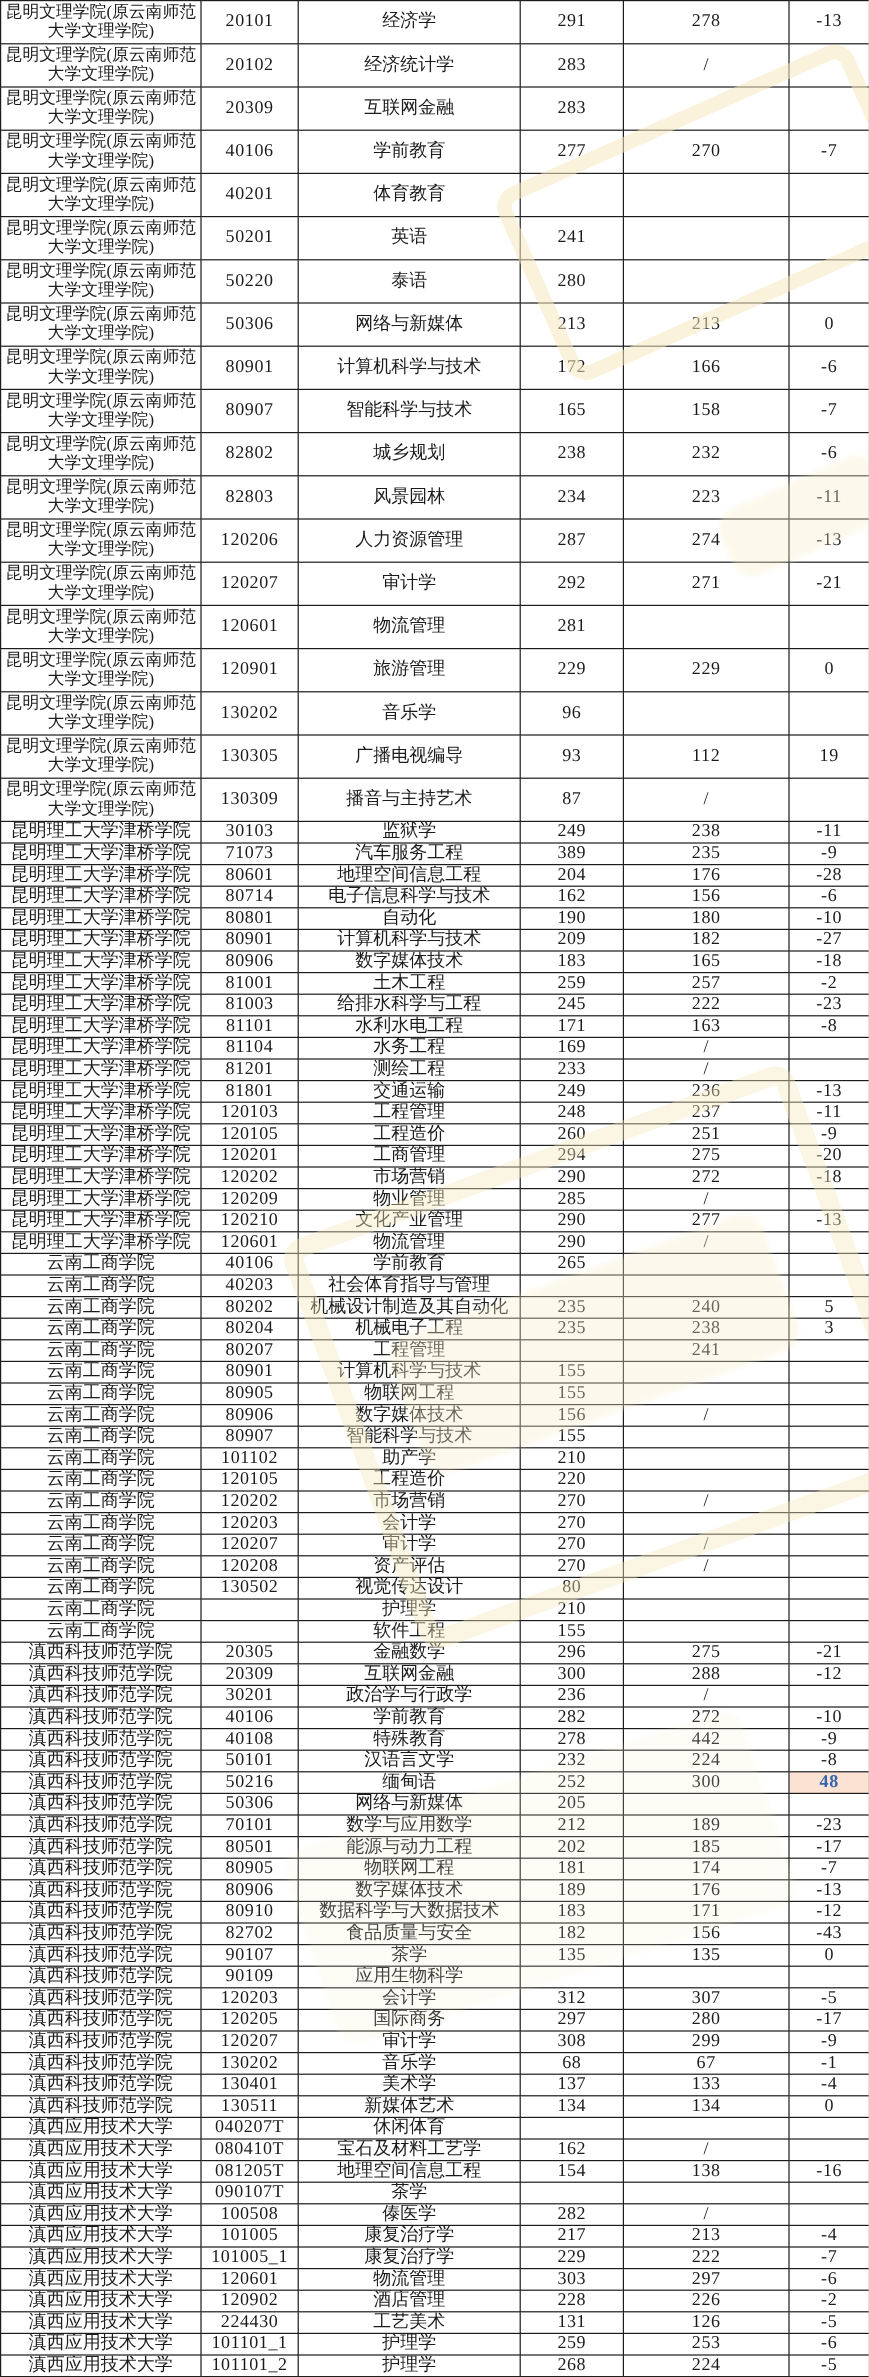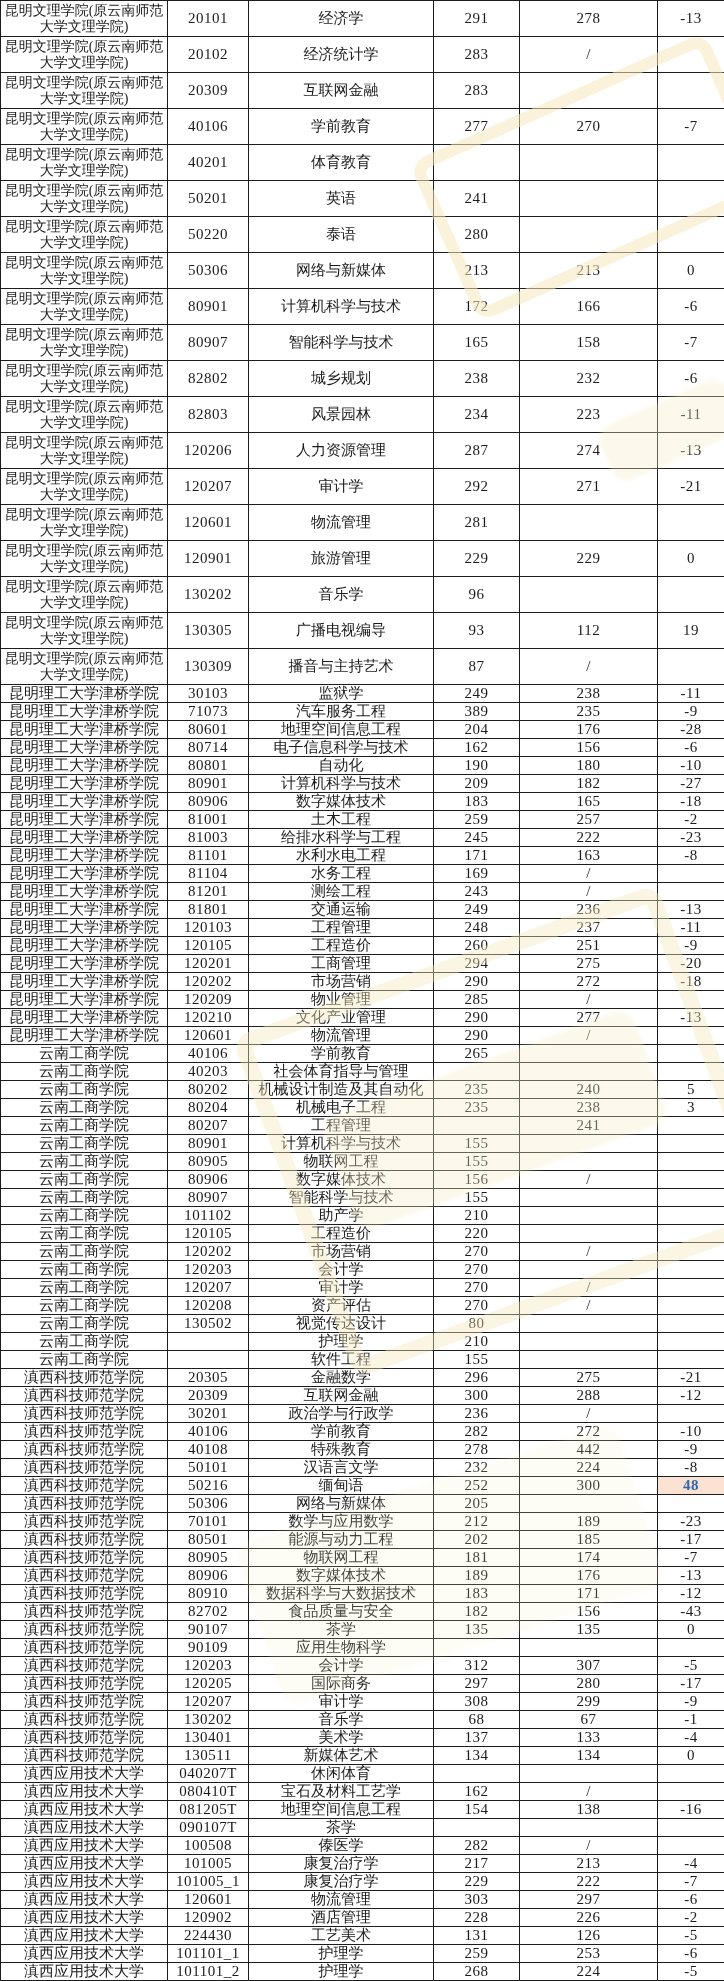--- a/index.html
+++ b/index.html
@@ -308,21 +308,21 @@
           <td class="c-code">81104</td>
           <td class="c-major">水务工程</td>
           <td class="c-s1">169</td>
           <td class="c-s2">/</td>
           <td class="c-diff"></td>
         </tr>
         <tr>
           <td class="c-school">昆明理工大学津桥学院</td>
           <td class="c-code">81201</td>
           <td class="c-major">测绘工程</td>
-          <td class="c-s1">243</td>
+          <td class="c-s1">233</td>
           <td class="c-s2">/</td>
           <td class="c-diff"></td>
         </tr>
         <tr>
           <td class="c-school">昆明理工大学津桥学院</td>
           <td class="c-code">81801</td>
           <td class="c-major">交通运输</td>
           <td class="c-s1">249</td>
           <td class="c-s2">236</td>
           <td class="c-diff">-13</td>

